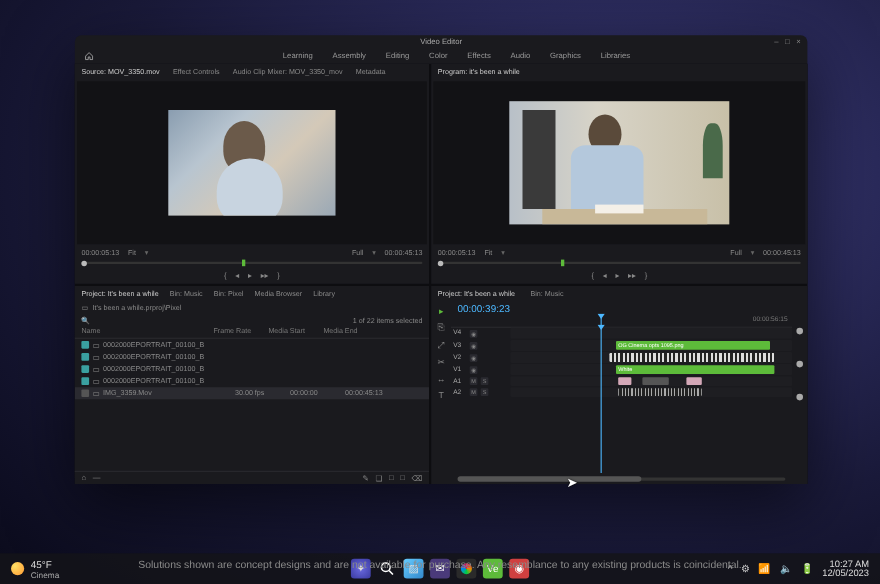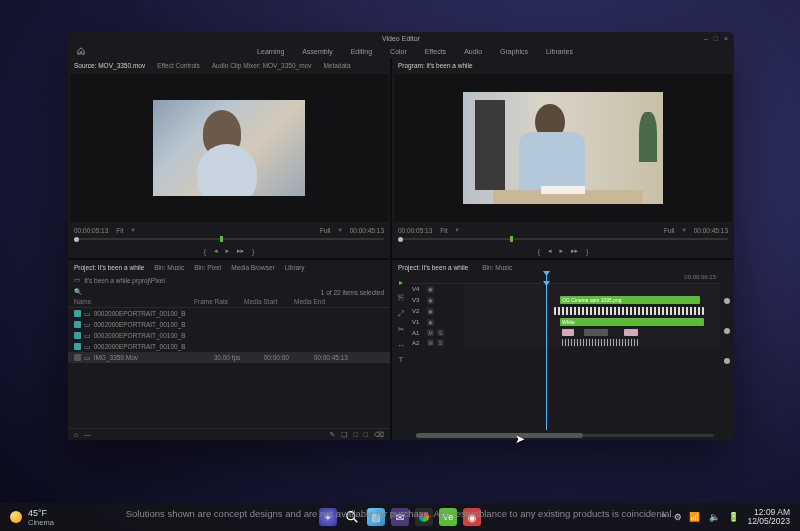--- a/index.html
+++ b/index.html
@@ -283,20 +283,21 @@
         <div class="timeline-body">
           <div class="tool-col">
             <span style="color:#5dbb3a">▸</span>
             <span>⎘</span>
             <span>⤢</span>
             <span>✂</span>
             <span>↔</span>
             <span>T</span>
           </div>
           <div class="timeline-main">
+            <div class="tc-big">00:00:39:23</div>
             <div class="ruler">
               <span style="right:4px">00:00:56:15</span>
               <div class="playhead"></div>
             </div>
             <div class="tracks">
               <div class="playhead" style="left:136px"></div>
               <div class="track">
                 <div class="track-head">
                     <span class="lab">V4</span>
                     <span class="tog">◉</span>
@@ -400,20 +401,20 @@
       <div class="app" style="background:#5dbb3a;color:#fff;font-weight:normal;font-size:9px">Ve</div>
       <div class="app" style="background:#d04040;color:#fff">◉</div>
     </div>
     <div class="tray">
       <span class="ticon">^</span>
       <span class="ticon">⚙</span>
       <span class="ticon">📶</span>
       <span class="ticon">🔈</span>
       <span class="ticon">🔋</span>
       <div class="clock">
-        <div>12:09 AM</div>
+        <div>10:27 AM</div>
         <div>12/05/2023</div>
       </div>
     </div>
   </div>
 </div>
 
 <div style="position:absolute;left:0;right:0;top:508px;text-align:center;font-size:9.5px;color:#8a8a8a">Solutions shown are concept designs and are not available for purchase. Any resemblance to any existing products is coincidental.</div>
 
 </body></html>

